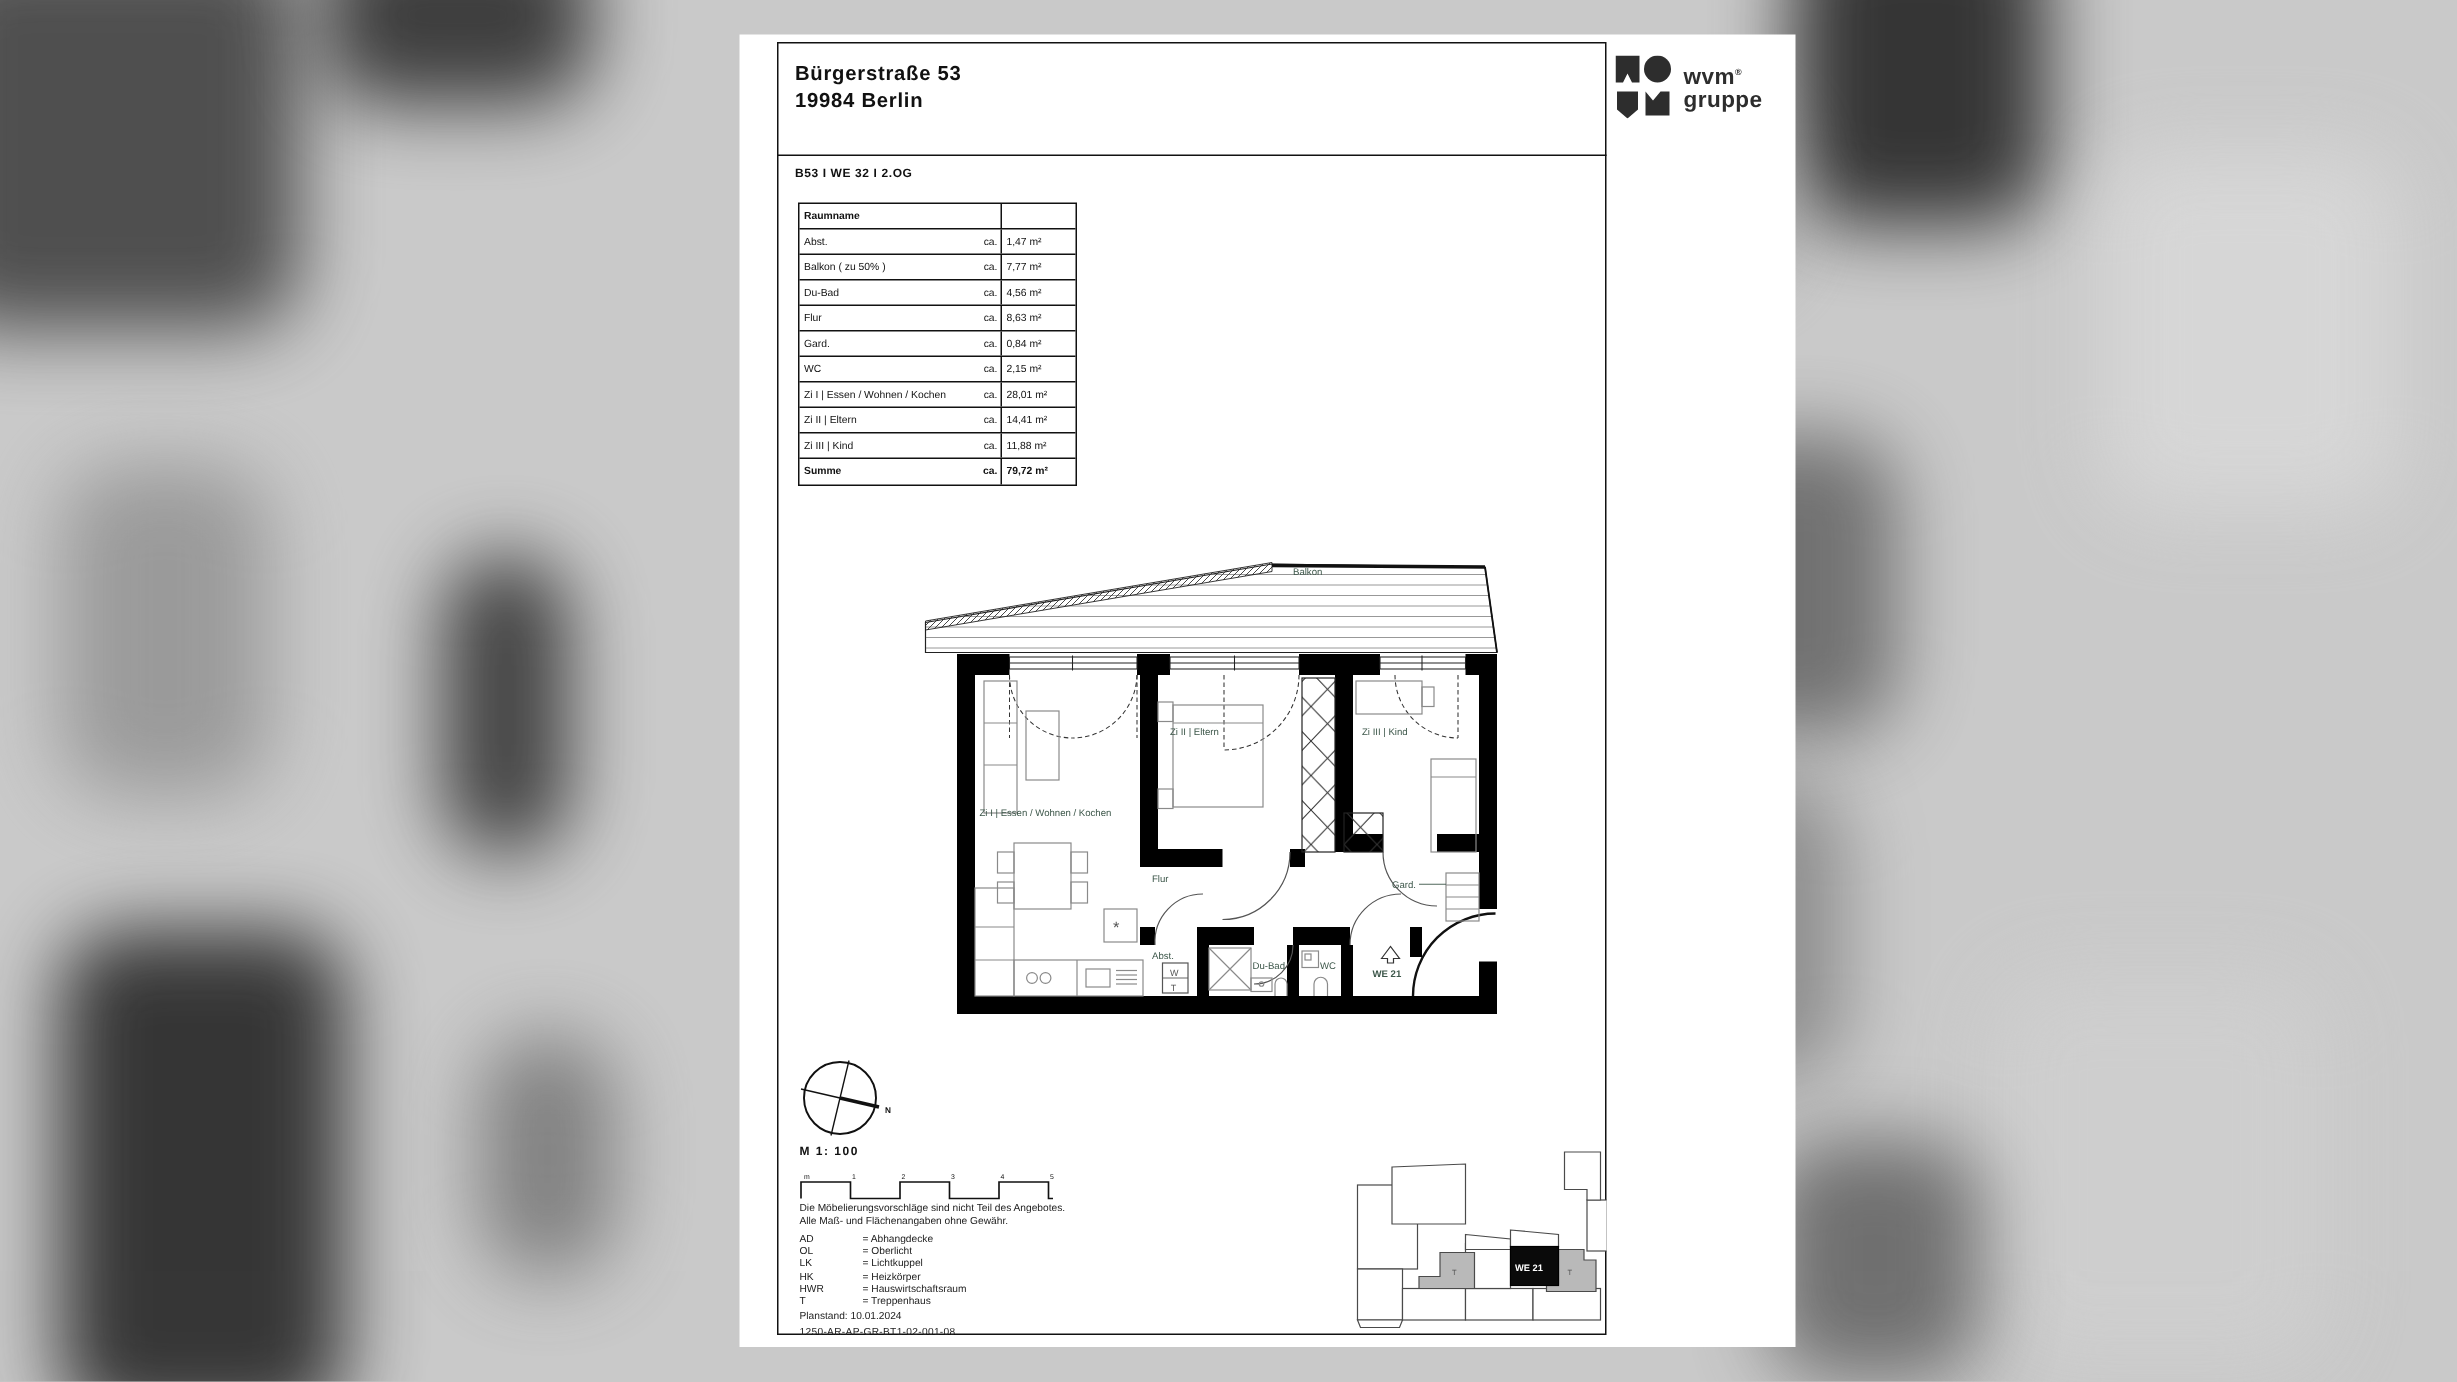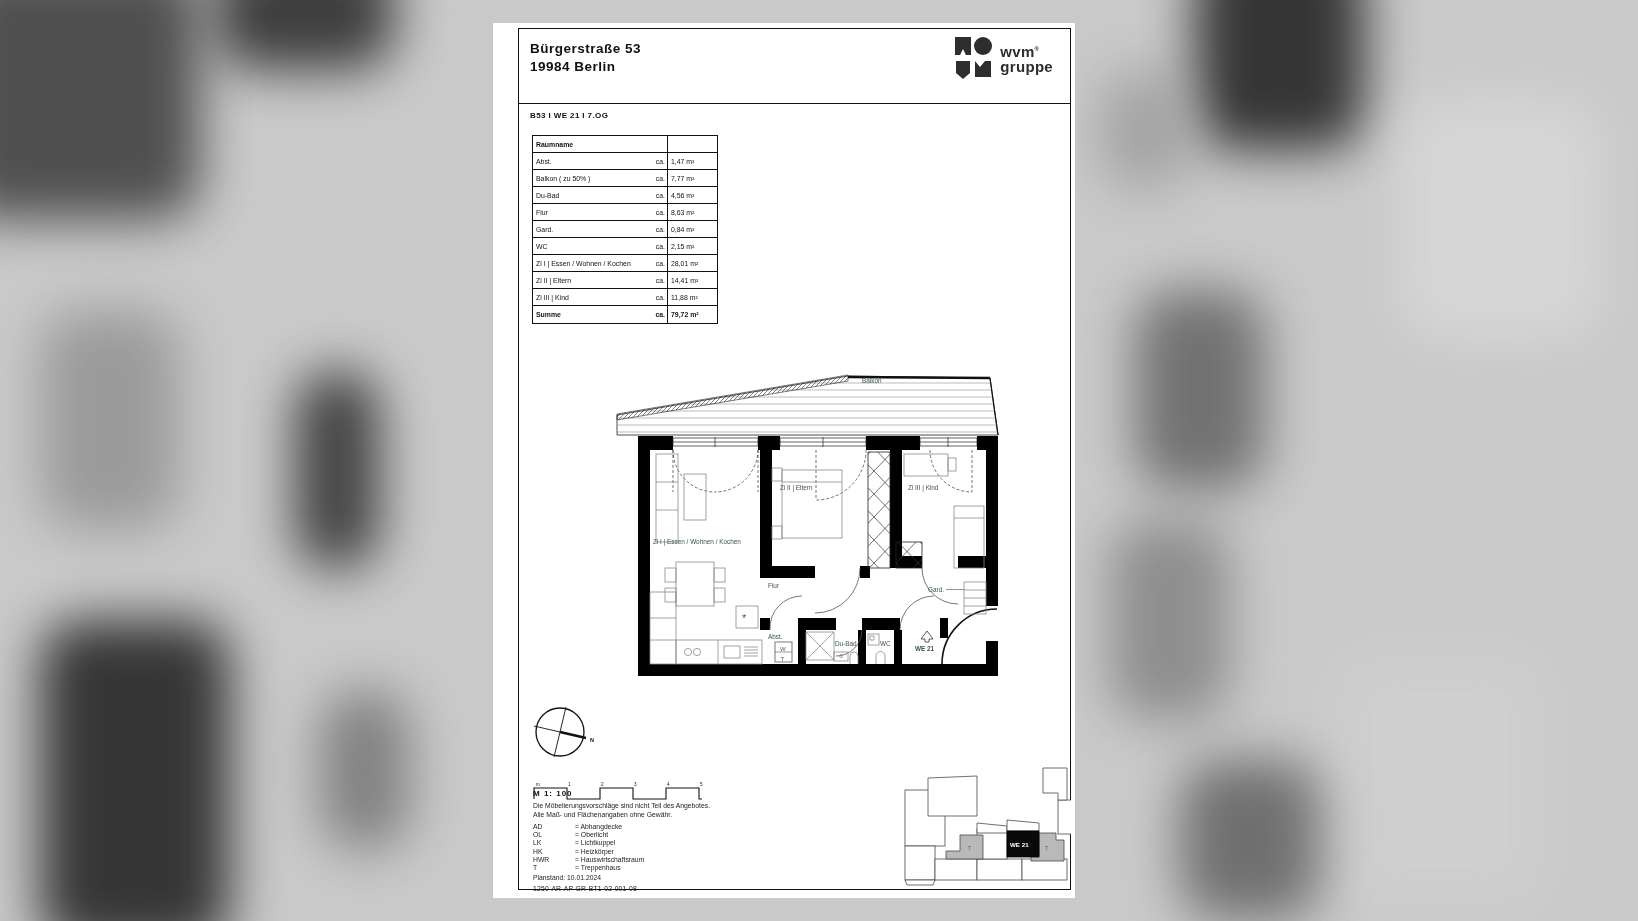--- a/index.html
+++ b/index.html
@@ -4,21 +4,21 @@
 <style>
   * { margin:0; padding:0; box-sizing:border-box; }
   html,body { width:1638px; height:921px; overflow:hidden; }
   body { position:relative; background:#c9c9c9; font-family:"Liberation Sans", sans-serif; }
 
   
   .bg { position:absolute; inset:0; overflow:hidden; }
   .blob { position:absolute; filter:blur(26px); border-radius:40px; }
 
   
-  .page { position:absolute; left:493px; top:23px; width:582px; height:875px; background:#ffffff; }
+  .page { position:absolute; left:493px; top:23px; width:704px; height:875px; background:#ffffff; }
   .frame { position:absolute; left:25px; top:5px; width:553px; height:862px; border:1.2px solid #111; }
   .header-divider { position:absolute; left:25px; top:80px; width:553px; height:0; border-top:1.2px solid #111; }
 
   .title-block { position:absolute; left:37px; top:17px; font-weight:bold; font-size:13.5px; line-height:18px; color:#111; letter-spacing:.5px; }
 
   .logo { position:absolute; right:22px; top:14px; display:flex; align-items:center; gap:7px; }
   .logo-text { font-weight:bold; color:#2d2d2d; font-size:15px; line-height:15px; letter-spacing:.3px; }
   .logo-text sup { font-size:6px; }
 
   .plan-id { position:absolute; left:37px; top:88px; font-weight:bold; font-size:8px; color:#111; letter-spacing:.4px; }
@@ -31,21 +31,21 @@
   .tca { width:14px; text-align:right; padding-right:2px; }
   .tval { width:50px; border-left:1px solid #111; align-self:stretch; display:flex; align-items:center; padding-left:3px; white-space:nowrap; }
   .trow.head .tname { font-weight:bold; }
   .trow.sum { font-weight:bold; }
 
   
   .floorplan { position:absolute; left:117px; top:333px; }
 
   
   .compass { position:absolute; left:40px; top:682px; }
-  .scale-label { position:absolute; left:40px; top:740px; font-size:8px; font-weight:bold; color:#111; letter-spacing:1px;margin-top:26px; }
+  .scale-label { position:absolute; left:40px; top:740px; font-size:8px; font-weight:bold; color:#111; letter-spacing:1px; }
   .scalebar { position:absolute; left:39px; top:756px; }
 
   .notes { position:absolute; left:40px; top:779px; font-size:6.8px; line-height:8.6px; color:#222; }
   .legend { position:absolute; left:40px; top:800px; font-size:6.8px; line-height:8.2px; color:#222; }
   .lrow { display:flex; }
   .labbr { width:42px; }
   .planstand { position:absolute; left:40px; top:851px; font-size:6.8px; color:#222; }
   .docnum  { position:absolute; left:40px; top:862px; font-size:6.8px; color:#222; letter-spacing:.2px; }
 
   .keyplan { position:absolute; left:390px; top:740px; }
@@ -86,21 +86,21 @@
       <circle cx="28" cy="9" r="9" fill="#2d2d2d"></circle>
       <polygon points="1,24 15,24 15,36 8,42 1,36" fill="#2d2d2d"></polygon>
       <polygon points="20,24 25,30 30,24 36,24 36,40 20,40" fill="#2d2d2d"></polygon>
     </svg>
     <div class="logo-text">
       <div><span>wvm</span><sup>®</sup></div>
       <div>gruppe</div>
     </div>
   </div>
 
-  <div class="plan-id">B53 I WE 21 I 7.OG</div>
+  <div class="plan-id">B53 I WE 32 I 2.OG</div>
 
   <div class="room-table">
     <div class="trow head">
       <div class="tname">Raumname</div>
       <div class="tca"></div>
         <div class="tval"></div>
     </div>
     <div class="trow">
         <div class="tname">Abst.</div>
         <div class="tca">ca.</div>

